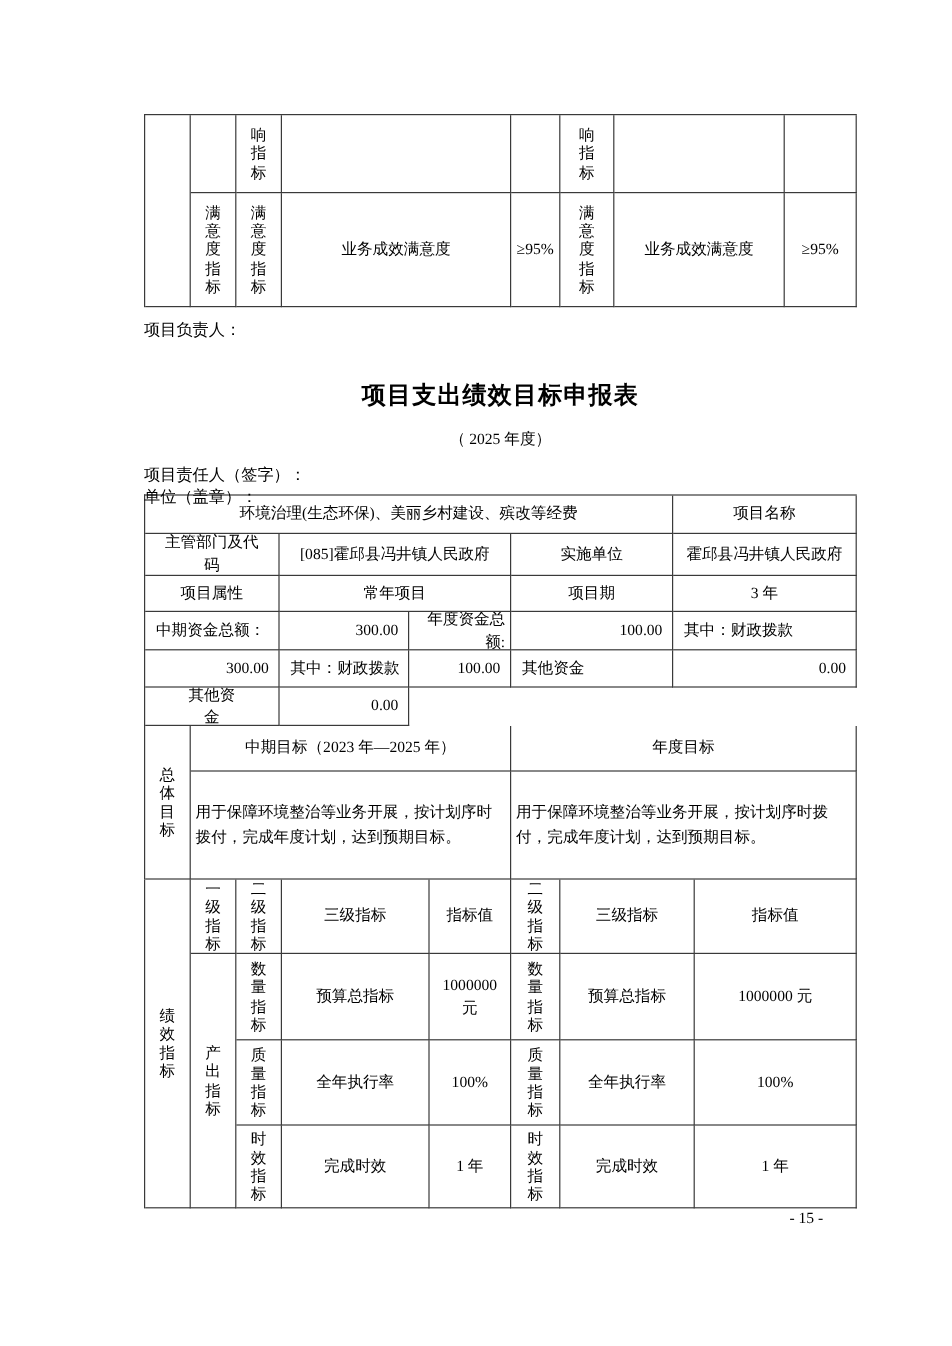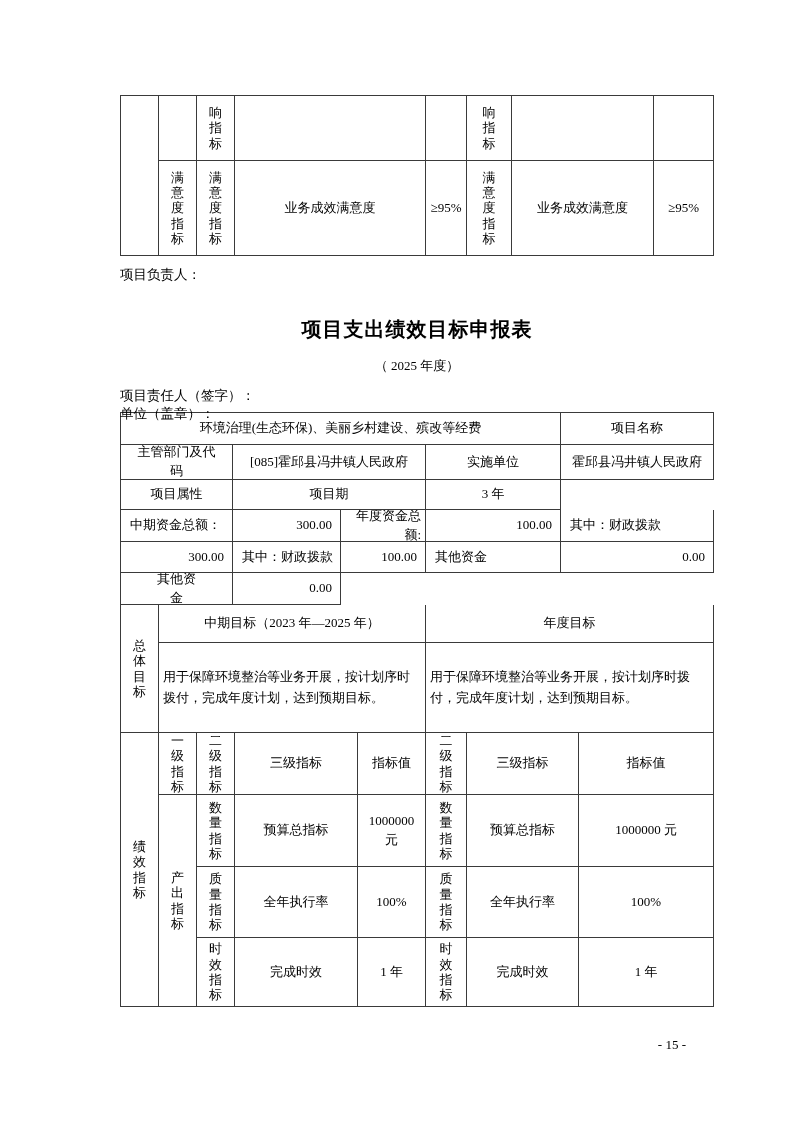--- a/index.html
+++ b/index.html
@@ -30,21 +30,21 @@
   .rs3 { grid-row:span 3; }
   .rs4 { grid-row:span 4; }
   .cs3 { grid-column:span 3; }
 
   .leader { margin-top:10px; height:18px; font-size:13.5px; }
   .title  { margin-top:32px; font-size:20px; font-weight:bold; text-align:center; letter-spacing:1px; }
   .subtitle { margin-top:14px; font-size:13px; text-align:center; }
   .signrow { margin-top:12px; display:flex; justify-content:space-between; font-size:13.5px; height:18px;flex-direction:column; }
   .signrow .right-lab { padding-right:48px; }
   .maintable { margin-top:7px; }
-  .pagenum { margin-top:30px; text-align:right; padding-right:28px; font-size:13px; }
+  .pagenum { text-align:right; padding-right:28px; font-size:13px; }
 </style>
 </head>
 <body>
 
 <div class="page">
   <div class="content">
 
     <div class="grid first t-top">
       <div class="c rs2"></div>
       <div class="c"></div>
@@ -95,20 +95,21 @@
       <div class="grid first t-m1">
         <div class="c cs3">环境治理(生态环保)、美丽乡村建设、殡改等经费</div>
         <div class="c">项目名称</div>
 
         <div class="c wrapnarrow">主管部门及代码</div>
         <div class="c">[085]霍邱县冯井镇人民政府</div>
         <div class="c">实施单位</div>
         <div class="c">霍邱县冯井镇人民政府</div>
 
         <div class="c">项目属性</div>
+        <div class="c">常年项目</div>
         <div class="c">项目期</div>
         <div class="c">3 年</div>
       </div>
 
       <div class="grid t-m2">
 
         <div class="c lab">中期资金总额：</div>
         <div class="c num">300.00</div>
         <div class="c lab">年度资金总额:</div>
         <div class="c num">100.00</div>

